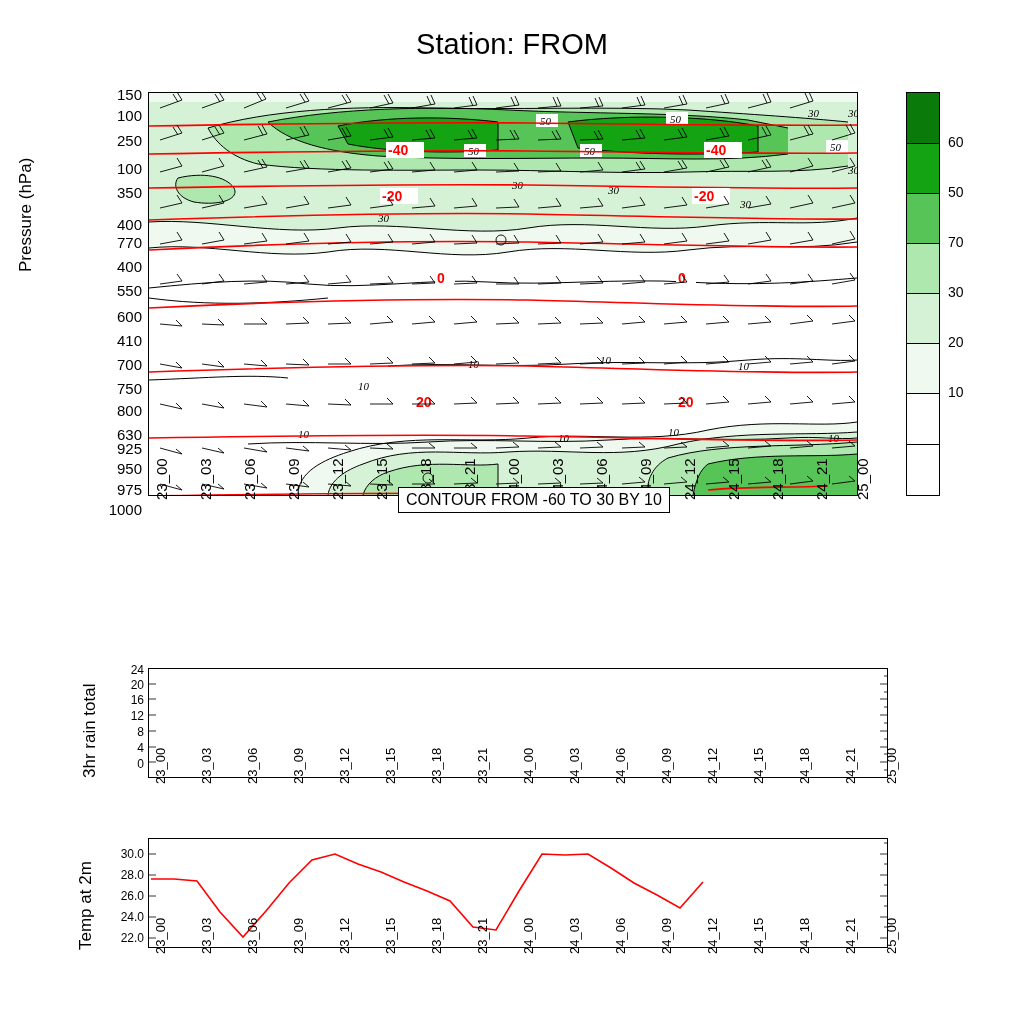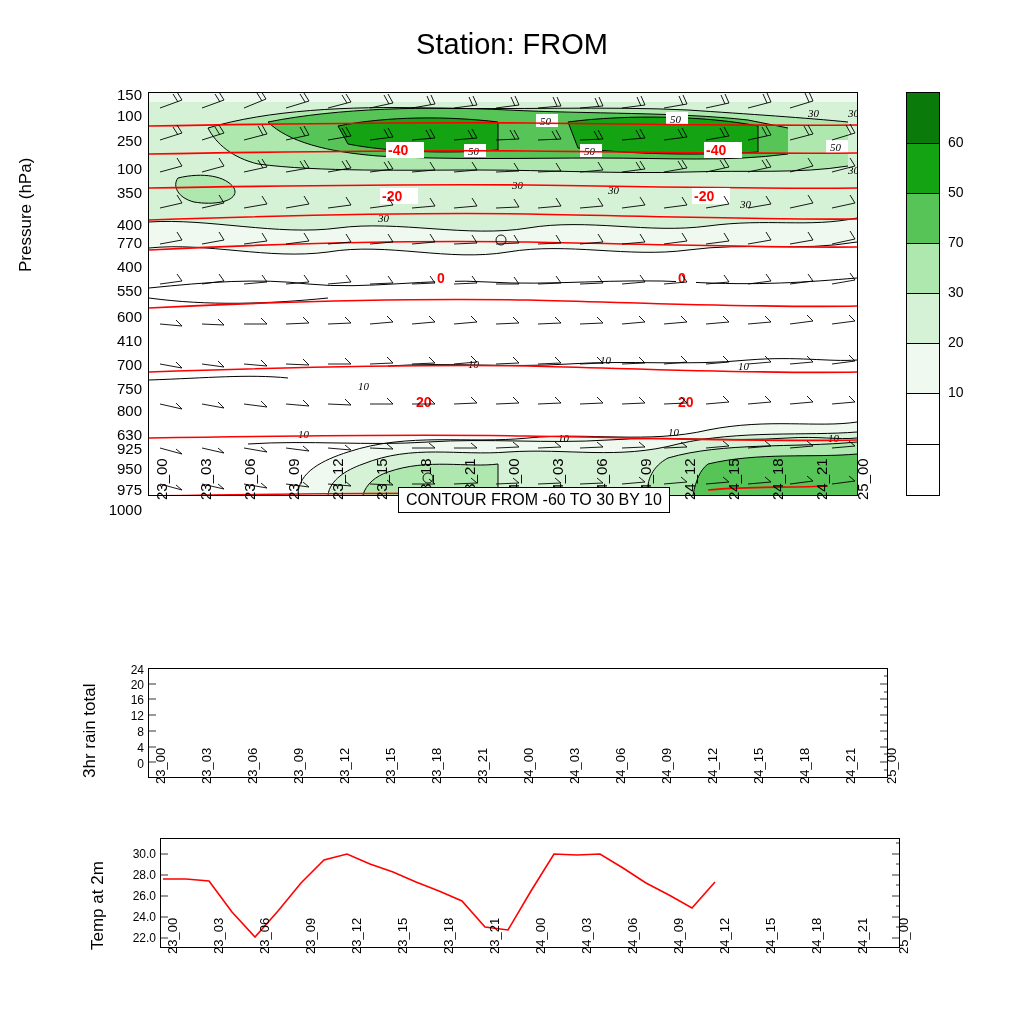--- a/index.html
+++ b/index.html
@@ -532,21 +532,21 @@
     <div class="bxlab" style="left:465px;">24_06</div>
     <div class="bxlab" style="left:511px;">24_09</div>
     <div class="bxlab" style="left:557px;">24_12</div>
     <div class="bxlab" style="left:603px;">24_15</div>
     <div class="bxlab" style="left:649px;">24_18</div>
     <div class="bxlab" style="left:695px;">24_21</div>
     <div class="bxlab" style="left:736px;">25_00</div>
   </div>
 </div>
 
-<div class="bpanel" style="left:148px;top:838px;width:740px;height:120px;margin-left:12px;">
+<div class="bpanel" style="left:148px;top:838px;width:740px;height:120px;">
   <div class="bframe" style="width:740px;height:110px;"></div>
   <svg width="740" height="110" style="position:absolute;left:0;top:0">
     <g stroke="#000" stroke-width="0.8">
       <line x1="0" y1="16" x2="8" y2="16"></line>
         <line x1="0" y1="37" x2="8" y2="37"></line>
       <line x1="0" y1="58" x2="8" y2="58"></line>
         <line x1="0" y1="79" x2="8" y2="79"></line>
       <line x1="0" y1="100" x2="8" y2="100"></line>
       <line x1="732" y1="16" x2="740" y2="16"></line>
         <line x1="732" y1="37" x2="740" y2="37"></line>

